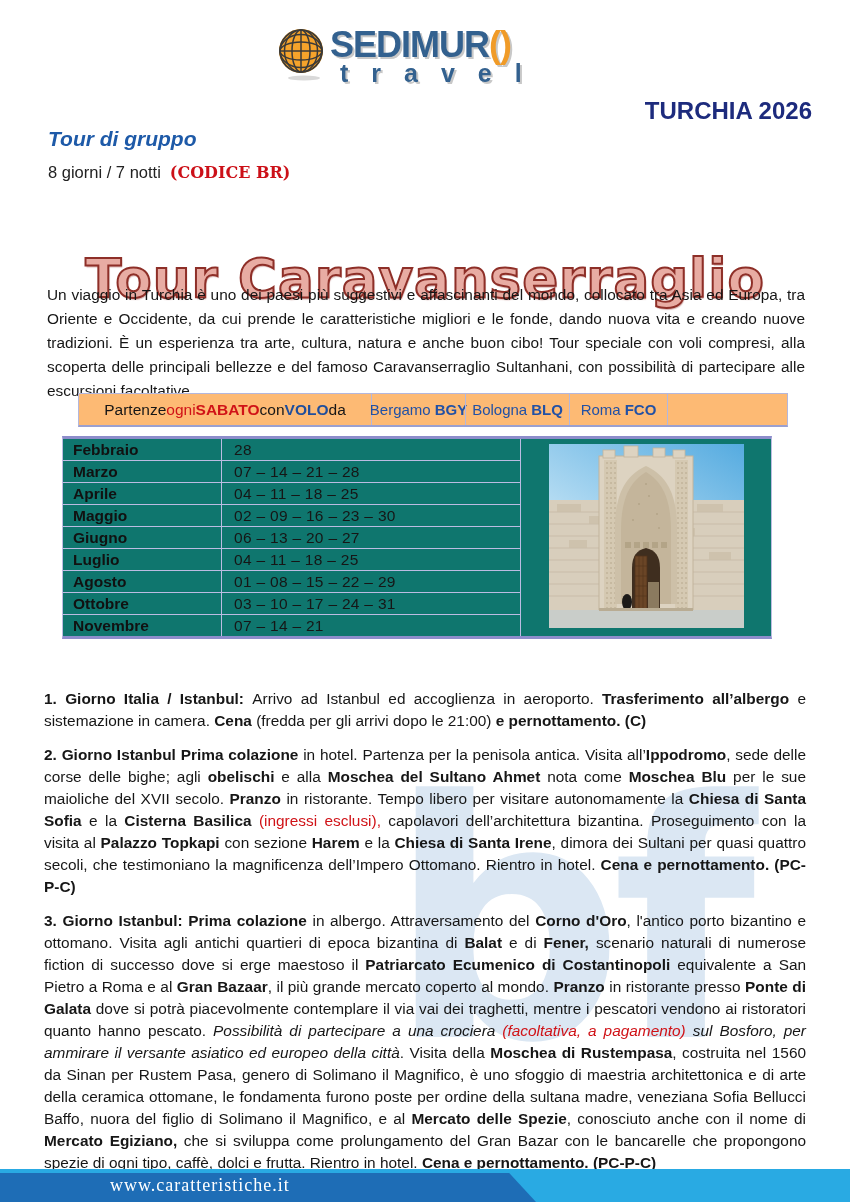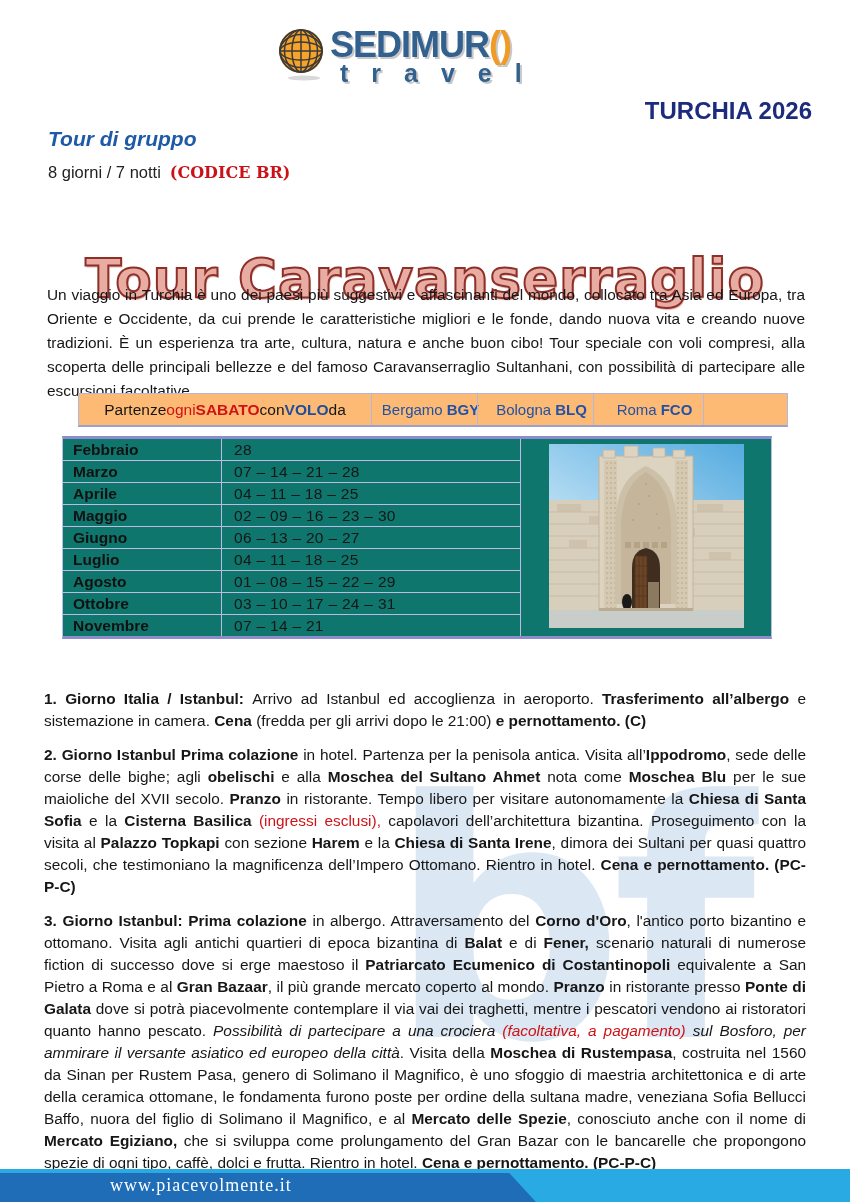--- a/index.html
+++ b/index.html
@@ -31,21 +31,21 @@
               letter-spacing:1px;color:#e8aca3;-webkit-text-stroke:2px #8e2f28;
               text-shadow:1px 2px 1px rgba(142,47,40,.35);font-family:"DejaVu Sans",sans-serif;margin-top:42px;}
 
   .intro{left:47px;width:758px;top:283px;font-size:15.4px;line-height:24px;text-align:justify;}
 
   
   .dep-table{left:78px;top:393px;width:710px;height:34px;background:#fdba74;
              border:1px solid #b3b7dd;border-bottom:2px solid #9aa0d0;display:flex;box-sizing:border-box;}
   .dep-label{width:292px;display:flex;align-items:center;justify-content:center;font-size:15.5px;}
   .airports{display:flex;flex:1;color:#2251a5;font-size:15px;}
-  .apcell{border-left:1px solid #b3b7dd;display:flex;align-items:center;justify-content:center;padding-left:12px;}
+  .apcell{border-left:1px solid #b3b7dd;display:flex;align-items:center;justify-content:center;}
   .apcell:nth-child(1){width:93px;}
   .apcell:nth-child(2){width:103px;}
   .apcell:nth-child(3){width:97px;}
   .apcell.empty{flex:1;}
   .apcell b{margin-left:4px;}
 
   
   .schedule{left:62px;top:436px;width:710px;display:flex;box-sizing:border-box;
             border-top:3px solid #8d8dcb;border-bottom:3px solid #8d8dcb;
             border-left:1px solid #bcbce2;border-right:1px solid #bcbce2;background:#0f766e;}
@@ -258,16 +258,16 @@
   </div>
 
   <div class="layer itinerary">
     <p><span class="b">1. Giorno  Italia / Istanbul: </span><span>Arrivo ad Istanbul ed accoglienza in aeroporto. </span><span class="b">Trasferimento all’albergo</span><span> e sistemazione in camera. </span><span class="b">Cena</span><span> (fredda per gli arrivi dopo le 21:00) </span><span class="b">e pernottamento. (C)</span></p>
     <p><span class="b">2. Giorno Istanbul Prima colazione</span><span> in hotel. Partenza per la penisola antica. Visita all’</span><span class="b">Ippodromo</span><span>, sede delle corse delle bighe; agli </span><span class="b">obelischi</span><span> e alla </span><span class="b">Moschea del Sultano Ahmet</span><span> nota come </span><span class="b">Moschea Blu</span><span> per le sue maioliche del XVII secolo. </span><span class="b">Pranzo</span><span> in ristorante. Tempo libero per visitare autonomamente la </span><span class="b">Chiesa di Santa Sofia</span><span> e la </span><span class="b">Cisterna Basilica</span><span> </span><span class="red">(ingressi esclusi),</span><span> capolavori dell’architettura bizantina. Proseguimento con la visita al </span><span class="b">Palazzo Topkapi</span><span> con sezione </span><span class="b">Harem</span><span> e la </span><span class="b">Chiesa di Santa Irene</span><span>, dimora dei Sultani per quasi quattro secoli, che testimoniano la magnificenza dell’Impero Ottomano. Rientro in hotel. </span><span class="b">Cena e pernottamento. (PC-P-C)</span></p>
     <p><span class="b">3. Giorno Istanbul: Prima colazione</span><span> in albergo. Attraversamento del </span><span class="b">Corno d'Oro</span><span>, l'antico porto bizantino e ottomano. Visita agli antichi quartieri di epoca bizantina di </span><span class="b">Balat</span><span> e di </span><span class="b">Fener,</span><span> scenario naturali di numerose fiction di successo dove si erge maestoso il </span><span class="b">Patriarcato Ecumenico di Costantinopoli</span><span> equivalente a San Pietro a Roma e al </span><span class="b">Gran Bazaar</span><span>, il più grande mercato coperto al mondo. </span><span class="b">Pranzo</span><span> in ristorante presso </span><span class="b">Ponte di Galata</span><span> dove si potrà piacevolmente contemplare il via vai dei traghetti, mentre i pescatori vendono ai ristoratori quanto hanno pescato. </span><span class="i">Possibilità di partecipare a una crociera </span><span class="i red">(facoltativa, a pagamento)</span><span class="i"> sul Bosforo, per ammirare il versante asiatico ed europeo della città</span><span>. Visita della </span><span class="b">Moschea di Rustempasa</span><span>, costruita nel 1560 da Sinan per Rustem Pasa, genero di Solimano il Magnifico, è uno sfoggio di maestria architettonica e di arte della ceramica ottomane, le fondamenta furono poste per ordine della sultana madre, veneziana Sofia Bellucci Baffo, nuora del figlio di Solimano il Magnifico, e al </span><span class="b">Mercato delle Spezie</span><span>, conosciuto anche con il nome di </span><span class="b">Mercato Egiziano,</span><span> che si sviluppa come prolungamento del Gran Bazar con le bancarelle che propongono spezie di ogni tipo, caffè, dolci e frutta. Rientro in hotel. </span><span class="b">Cena e pernottamento. (PC-P-C)</span></p>
   </div>
 
   <div class="footer">
     <div class="footer-dark"></div>
-    <div class="footer-url">www.piacevolmente.it</div>
+    <div class="footer-url">www.caratteristiche.it</div>
   </div>
 
 </div>
 
 </body></html>

